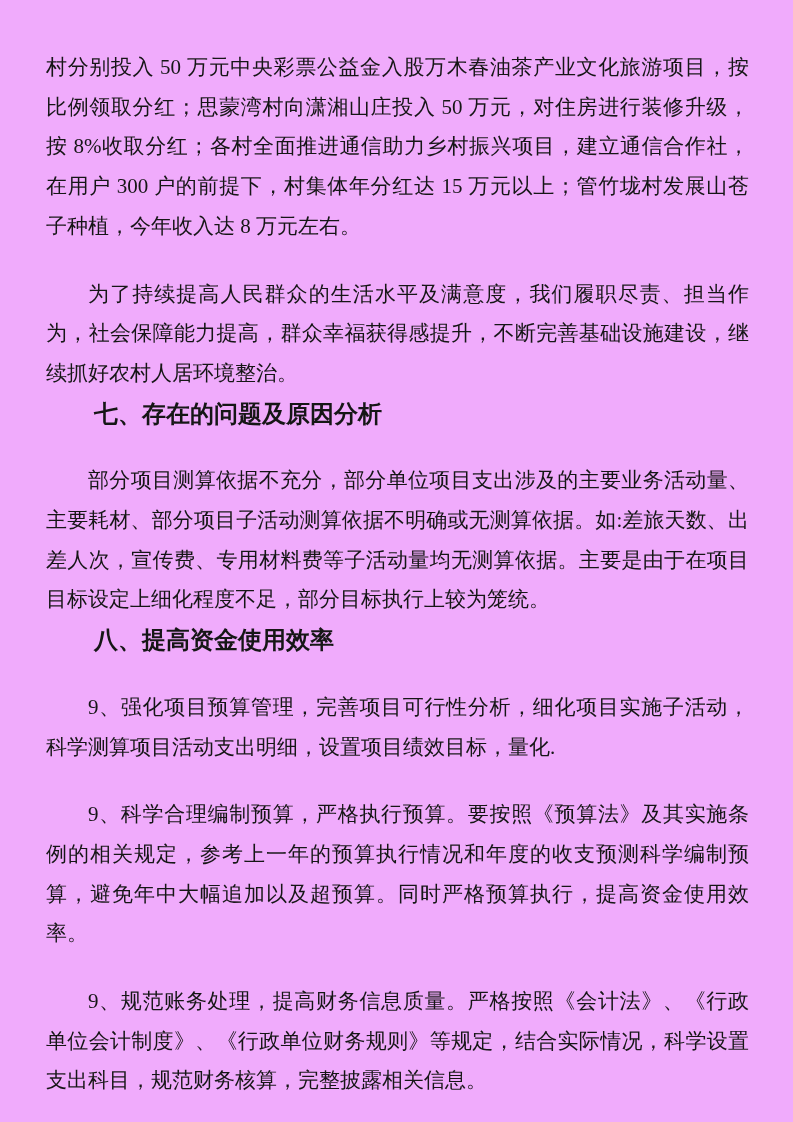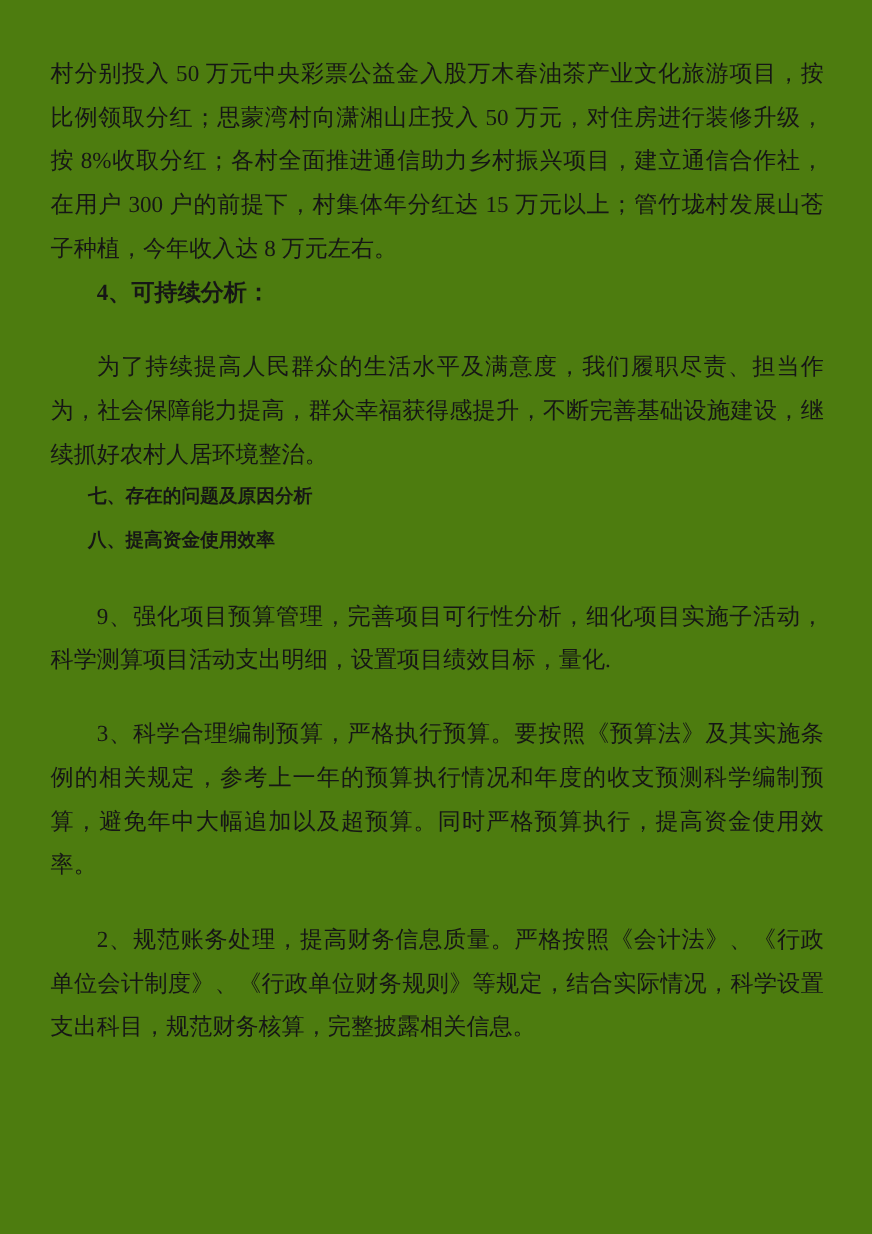--- a/index.html
+++ b/index.html
@@ -4,21 +4,21 @@
 <style>
   html, body {
     margin: 0;
     padding: 0;
     background: #ffffff;
   }
   .page {
     position: relative;
     width: 793px;
     height: 1122px;
-    background: #4d7c0f;
+    background: #f0abfc;
     overflow: hidden;
     box-sizing: border-box;
   }
   .content {
     position: absolute;
     left: 46px;
     top: 48px;
     width: 703px;
     color: #161616;
   }
@@ -38,42 +38,42 @@
     margin-top: 28px;
   }
   p.h-serif-bold {
     font-weight: bold;
     text-indent: 2em;
     font-family: "Liberation Serif", "DejaVu Serif", serif;
   }
   p.h-hei {
     font-weight: bold;
     text-indent: 2em;
-    font-size: 17px;
-    font-family: Liberation Mono, monospace;
+    font-size: 24px;
+    font-family: Liberation Sans, sans-serif;
   }
 </style>
 </head>
 <body>
 
 <div class="page">
   <div class="content">
 
     <p>村分别投入 50 万元中央彩票公益金入股万木春油茶产业文化旅游项目，按比例领取分红；思蒙湾村向潇湘山庄投入 50 万元，对住房进行装修升级，按 8%收取分红；各村全面推进通信助力乡村振兴项目，建立通信合作社，在用户 300 户的前提下，村集体年分红达 15 万元以上；管竹垅村发展山苍子种植，今年收入达 8 万元左右。</p>
 
-    <p class="h-serif-bold">4、可持续分析：</p>
 
     <p class="indent">为了持续提高人民群众的生活水平及满意度，我们履职尽责、担当作为，社会保障能力提高，群众幸福获得感提升，不断完善基础设施建设，继续抓好农村人居环境整治。</p>
 
     <p class="h-hei">七、存在的问题及原因分析</p>
 
+    <p class="indent">部分项目测算依据不充分，部分单位项目支出涉及的主要业务活动量、主要耗材、部分项目子活动测算依据不明确或无测算依据。如:差旅天数、出差人次，宣传费、专用材料费等子活动量均无测算依据。主要是由于在项目目标设定上细化程度不足，部分目标执行上较为笼统。</p>
 
     <p class="h-hei">八、提高资金使用效率</p>
 
     <p class="indent">9、强化项目预算管理，完善项目可行性分析，细化项目实施子活动，科学测算项目活动支出明细，设置项目绩效目标，量化.</p>
 
-    <p class="indent">3、科学合理编制预算，严格执行预算。要按照《预算法》及其实施条例的相关规定，参考上一年的预算执行情况和年度的收支预测科学编制预算，避免年中大幅追加以及超预算。同时严格预算执行，提高资金使用效率。</p>
+    <p class="indent">9、科学合理编制预算，严格执行预算。要按照《预算法》及其实施条例的相关规定，参考上一年的预算执行情况和年度的收支预测科学编制预算，避免年中大幅追加以及超预算。同时严格预算执行，提高资金使用效率。</p>
 
-    <p class="indent">2、规范账务处理，提高财务信息质量。严格按照《会计法》、《行政单位会计制度》、《行政单位财务规则》等规定，结合实际情况，科学设置支出科目，规范财务核算，完整披露相关信息。</p>
+    <p class="indent">9、规范账务处理，提高财务信息质量。严格按照《会计法》、《行政单位会计制度》、《行政单位财务规则》等规定，结合实际情况，科学设置支出科目，规范财务核算，完整披露相关信息。</p>
 
 
   </div>
 </div>
 
 </body></html>

